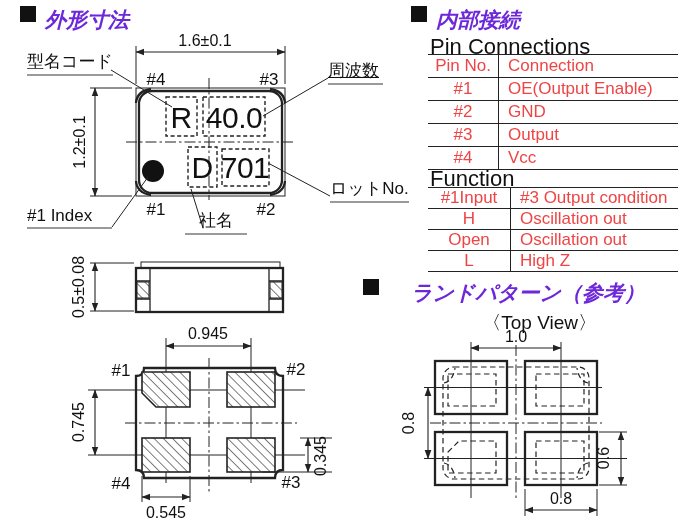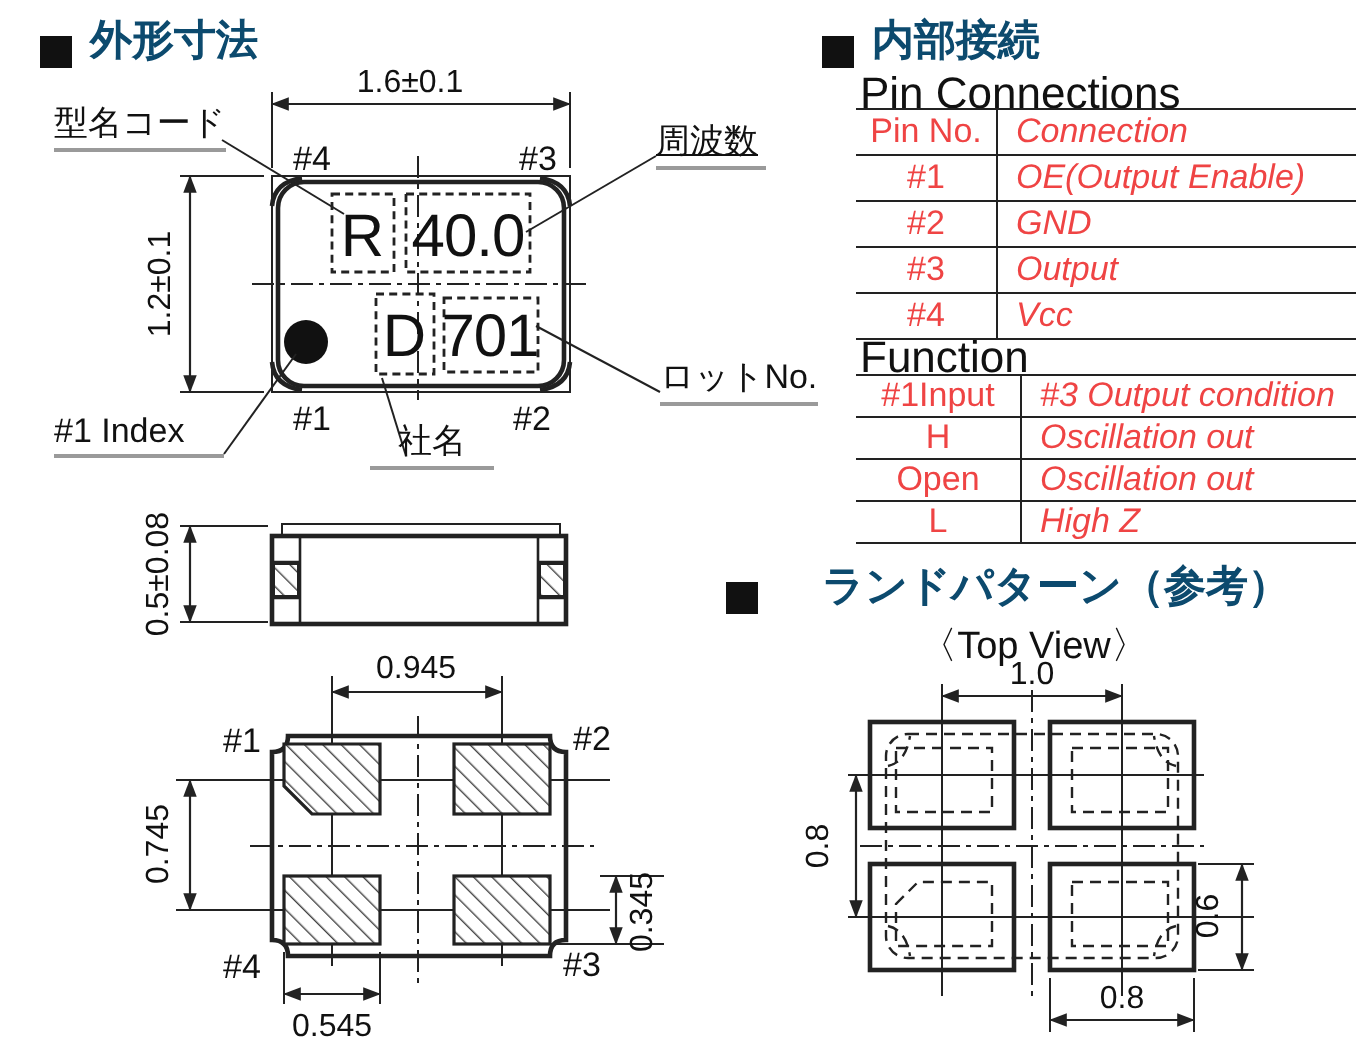--- a/index.html
+++ b/index.html
@@ -1,29 +1,29 @@
 <!DOCTYPE html>
 <html><head>
 <meta charset="utf-8">
 <style>
   html,body{margin:0;padding:0;background:#fff;}
   #stage{position:relative;width:682px;height:527px;background:#ffffff;
          font-family:"Liberation Sans","DejaVu Sans",sans-serif;color:#1a1a1a;overflow:hidden;}
-  .hdr{position:absolute;display:flex;align-items:flex-end;gap:9px;font-weight:bold;
-       font-size:21px;color:#0c4a6e;white-space:nowrap;}
+  .hdr{position:absolute;display:flex;align-items:flex-start;gap:9px;font-weight:bold;
+       font-size:21px;color:#6d28d9;white-space:nowrap;font-style:italic;}
   .hdr .sq{width:16px;height:16px;background:#111;flex:0 0 auto;}
   .callout{position:absolute;font-size:17px;color:#111;border-bottom:2px solid #9a9a9a;
            padding-bottom:1px;white-space:nowrap;}
-  .subview{position:absolute;font-size:19px;color:#111;text-align:center;}
+  .subview{position:absolute;font-size:19px;color:#111;text-align:right;}
   .ttitle{position:absolute;font-size:22px;color:#111;white-space:nowrap;}
   .dtable{position:absolute;font-size:17px;color:#ef4444;border-bottom:1.4px solid #222;}
   .trow{display:flex;align-items:stretch;border-top:1.4px solid #222;}
   .r22{height:22px;} .r20{height:20px;}
   .c1{display:flex;align-items:center;justify-content:center;border-right:1.6px solid #222;}
-  .c2{display:flex;align-items:center;padding-left:9px;flex:1;white-space:nowrap;font-style:italic;}
+  .c2{display:flex;align-items:center;padding-left:9px;flex:1;white-space:nowrap;}
   .w70{width:70px;} .w82{width:82px;}
   svg{position:absolute;left:0;top:0;}
   .ln{stroke:#222;stroke-width:1.3;fill:none;}
   .thick{stroke:#222;stroke-width:2.3;fill:none;}
   .thin{stroke:#222;stroke-width:1;fill:none;}
   .dash{stroke:#222;stroke-width:1.4;fill:none;stroke-dasharray:4 2.6;}
   .fdash{stroke:#222;stroke-width:1.2;fill:none;stroke-dasharray:5.5 3.5;}
   .cl{stroke:#222;stroke-width:1;fill:none;stroke-dasharray:11 3 2.5 3;}
   .dim{stroke:#222;stroke-width:1.1;fill:none;}
   .dtxt{font-size:16px;fill:#111;}

